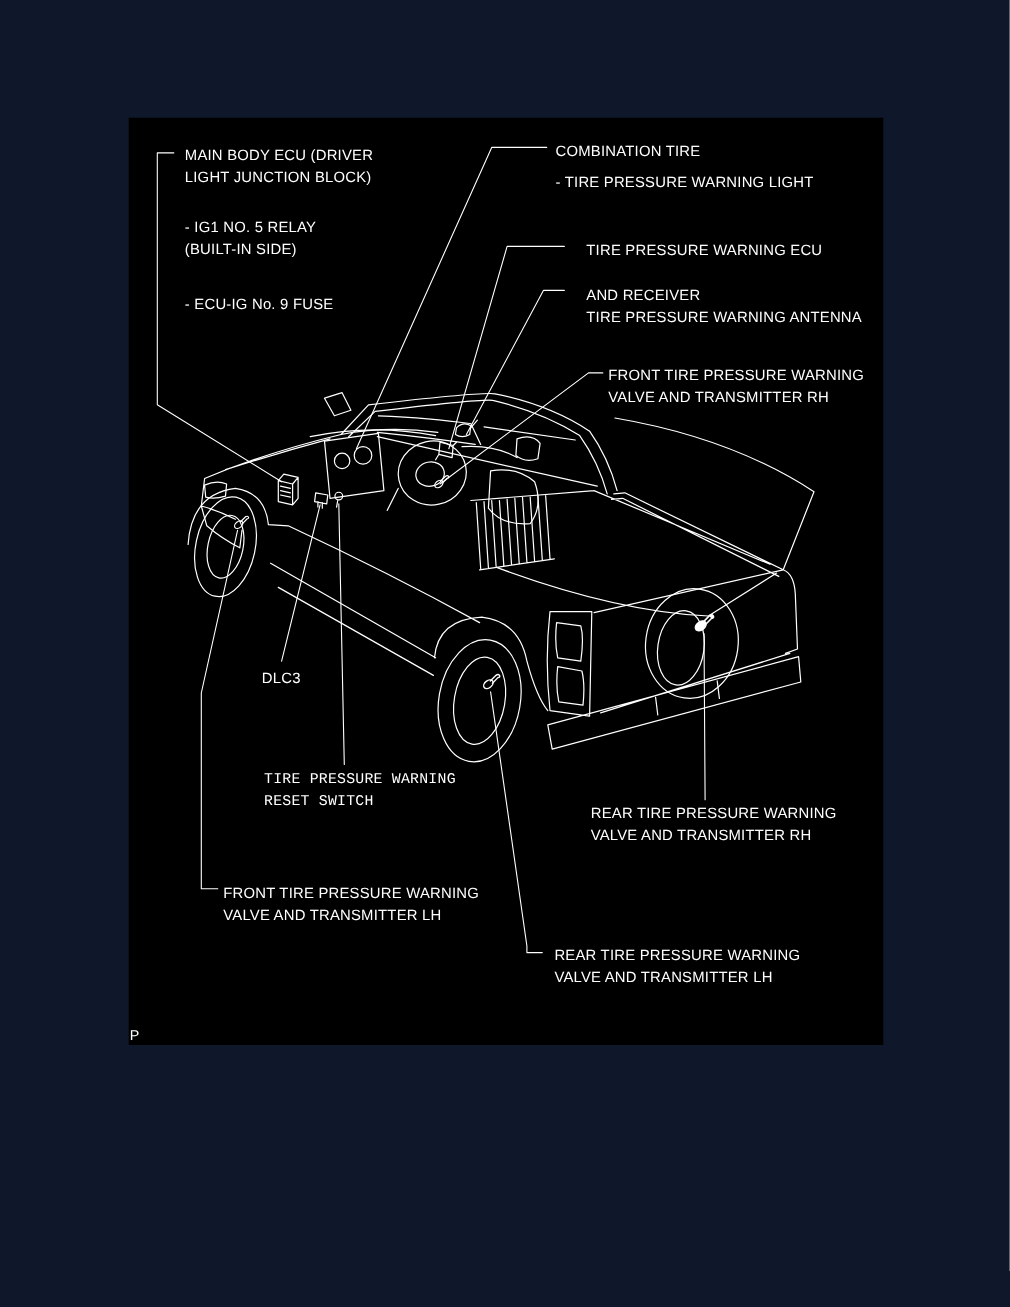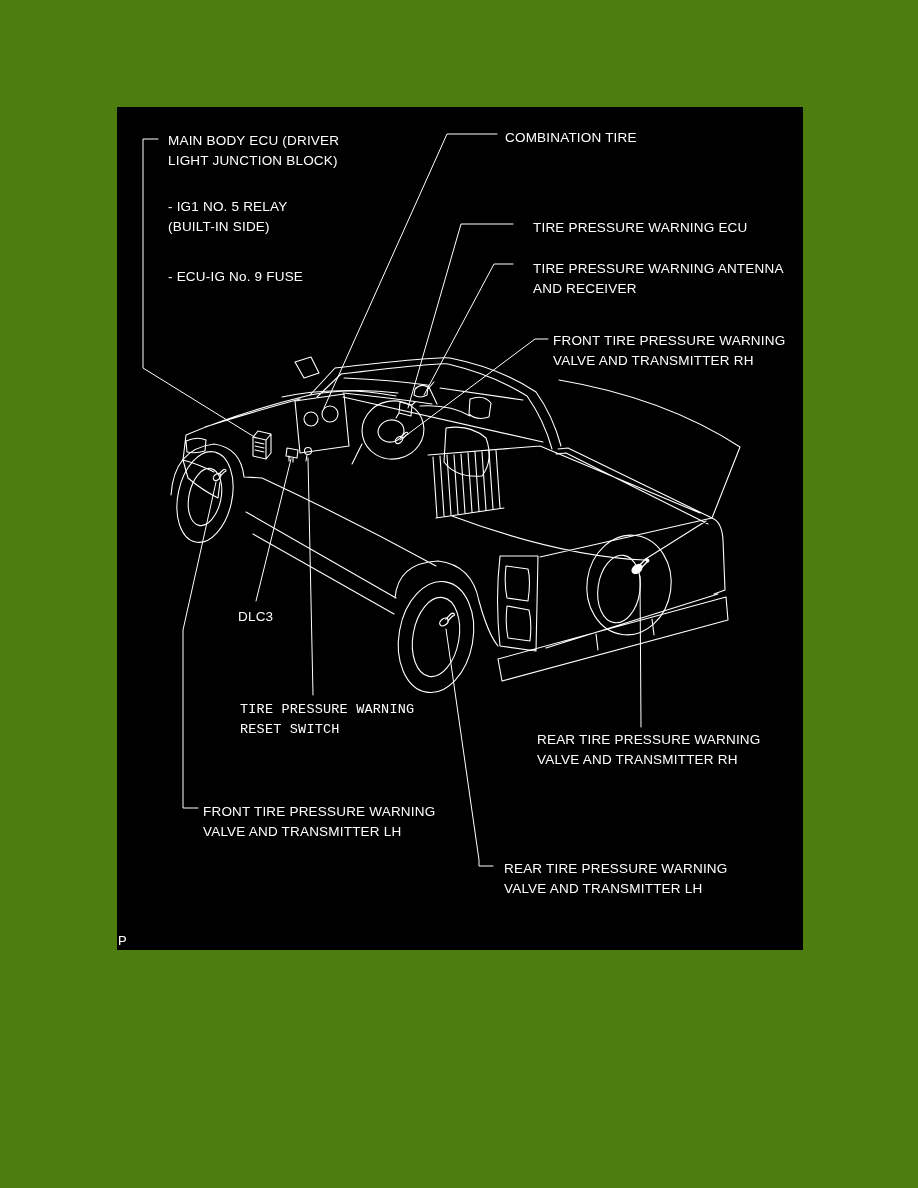--- a/index.html
+++ b/index.html
@@ -1,19 +1,19 @@
 <!DOCTYPE html>
 <html><head>
 <meta charset="utf-8">
 <style>
   html,body{margin:0;padding:0;background:#ffffff;}
   .page{
     position:relative;
     width:918px;height:1188px;
-    background:#4d7c0f;
+    background:#0f172a;
     font-family:"Liberation Sans", sans-serif;
     overflow:hidden;
   }
   .canvas{
     position:absolute;
     left:117px;top:107px;
     width:686px;height:843px;
     background:#000000;
   }
   .canvas svg{position:absolute;left:0;top:0;}
@@ -189,26 +189,29 @@
     <div class="label lb-ig1-relay">
       <span>- IG1 NO. 5 RELAY</span>
       <span>(BUILT-IN SIDE)</span>
     </div>
     <div class="label lb-ecu-ig-fuse">
       <span>- ECU-IG No. 9 FUSE</span>
     </div>
     <div class="label lb-combination-meter">
       <span>COMBINATION TIRE</span>
     </div>
+    <div class="label lb-tpw-light">
+      <span>- TIRE PRESSURE WARNING LIGHT</span>
+    </div>
     <div class="label lb-tpw-ecu">
       <span>TIRE PRESSURE WARNING ECU</span>
     </div>
     <div class="label lb-tpw-antenna">
+      <span>AND RECEIVER</span>
       <span>TIRE PRESSURE WARNING ANTENNA</span>
-      <span>AND RECEIVER</span>
     </div>
     <div class="label lb-front-rh">
       <span>FRONT TIRE PRESSURE WARNING</span>
       <span>VALVE AND TRANSMITTER RH</span>
     </div>
     <div class="label lb-dlc3">
       <span>DLC3</span>
     </div>
     <div class="label lb-reset-switch">
       <span>TIRE PRESSURE WARNING</span>

